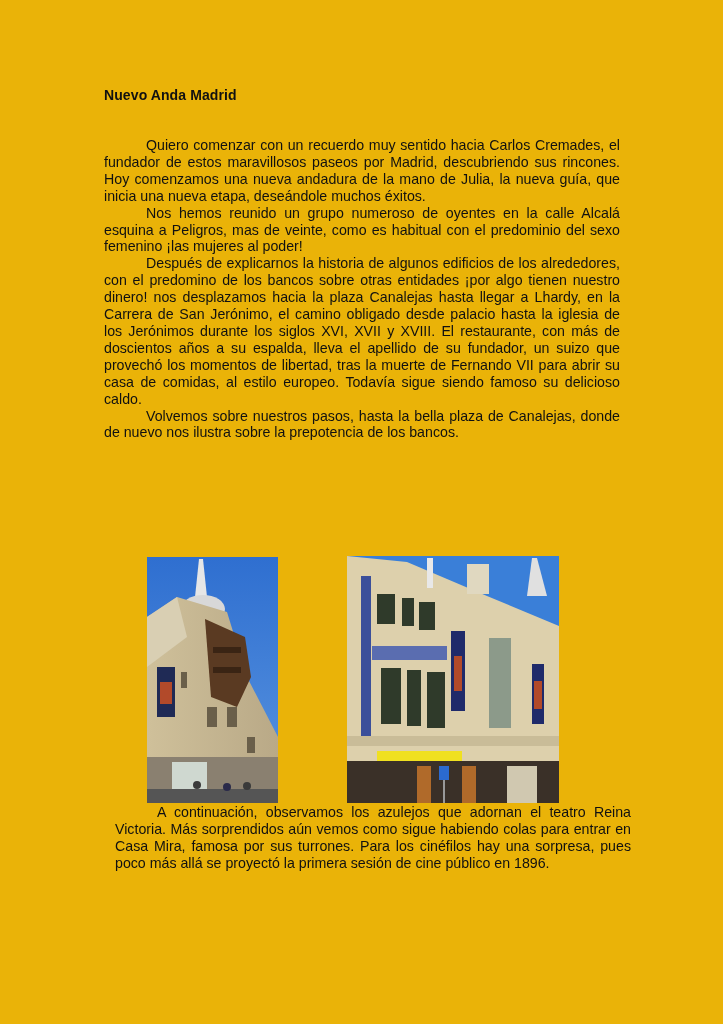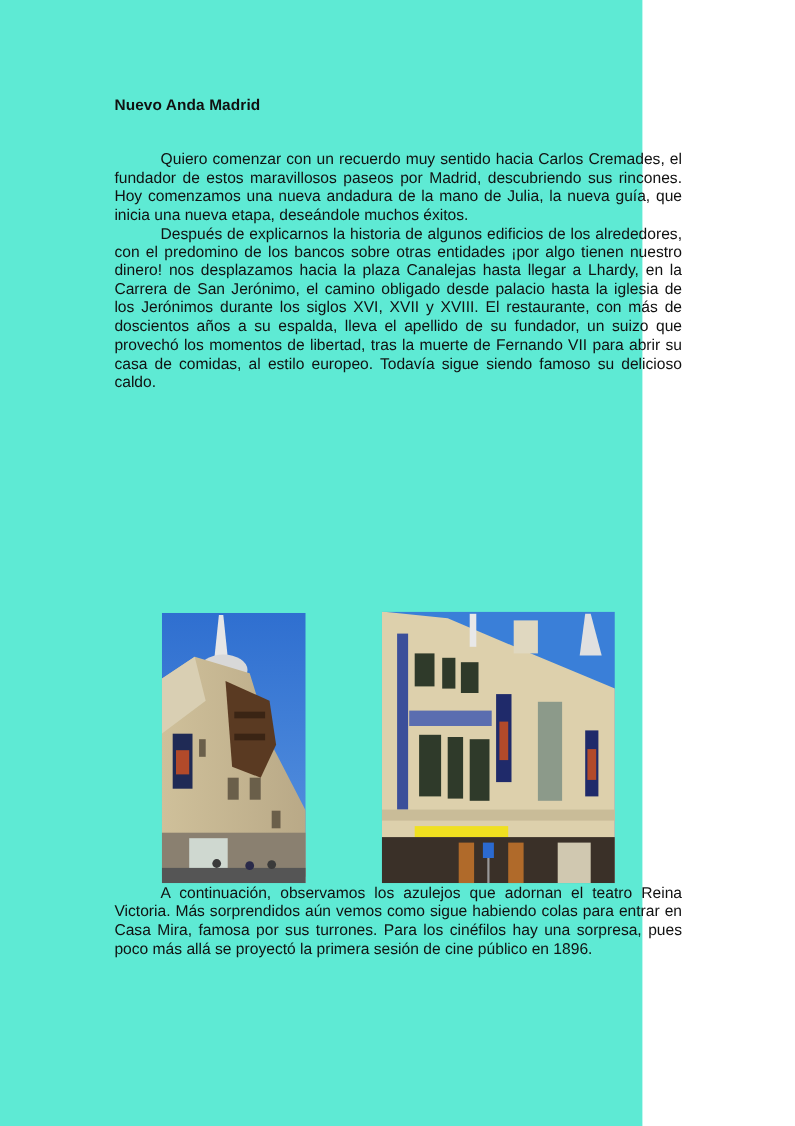--- a/index.html
+++ b/index.html
@@ -1,46 +1,48 @@
 <!DOCTYPE html>
 <html><head>
 <meta charset="utf-8">
 <style>
   html, body { margin: 0; padding: 0; background: #ffffff; }
   body { width: 723px; height: 1024px; position: relative; overflow: hidden; }
   .page {
-    position: absolute; left: 0; top: 0; width: 584px; height: 1024px; background: #5eead4;
+    position: absolute; left: 0; top: 0; width: 723px; height: 1024px; background: #eab308;
     font-family: "Liberation Sans", sans-serif; color: #111;
   }
   .title {
     position: absolute; left: 104px; top: 87px;
     font-size: 14px; font-weight: bold; letter-spacing: 0.1px;
   }
   .body-text {
     position: absolute; left: 104px; width: 516px;
     font-size: 14.2px; line-height: 16.9px; text-align: justify;
   }
   .body-text p { margin: 0; text-indent: 42px; }
   #block1 { top: 137px; }
-  #block2 { top: 804px; }
+  #block2 { top: 804px; margin-left: 11px; }
 
   .photo { position: absolute; overflow: hidden; }
   #photo1 { left: 147px; top: 557px; width: 131px; height: 246px; }
   #photo2 { left: 347px; top: 556px; width: 212px; height: 247px; }
   .photo svg { display: block; width: 100%; height: 100%; }
 </style>
 </head>
 <body>
 
 <div class="page">
   <div class="title">Nuevo Anda Madrid</div>
 
   <div class="body-text" id="block1">
     <p>Quiero comenzar con un recuerdo muy sentido hacia Carlos Cremades, el fundador de estos maravillosos paseos por Madrid, descubriendo sus rincones. Hoy comenzamos una nueva andadura de la mano de Julia, la nueva guía, que inicia una nueva etapa, deseándole muchos éxitos.</p>
+    <p>Nos hemos reunido un grupo numeroso de oyentes en la calle Alcalá esquina a Peligros, mas de veinte, como es habitual con el predominio del sexo femenino ¡las mujeres al poder!</p>
     <p>Después de explicarnos la historia de algunos edificios de los alrededores, con el predomino de los bancos sobre otras entidades ¡por algo tienen nuestro dinero! nos desplazamos hacia la plaza Canalejas hasta llegar a Lhardy, en la Carrera de San Jerónimo, el camino obligado desde palacio hasta la iglesia de los Jerónimos durante los siglos XVI, XVII y XVIII. El restaurante, con más de doscientos años a su espalda, lleva el apellido de su fundador, un suizo que provechó los momentos de libertad, tras la muerte de Fernando VII para abrir su casa de comidas, al estilo europeo. Todavía sigue siendo famoso su delicioso caldo.</p>
+    <p>Volvemos sobre nuestros pasos, hasta la bella plaza de Canalejas, donde de nuevo nos ilustra sobre la prepotencia de los bancos.</p>
   </div>
 
   <div class="photo" id="photo1" title="Ornate corner building with wooden balcony and dome spire under blue sky">
     <svg viewBox="0 0 131 246" preserveAspectRatio="none">
       <defs>
         <linearGradient id="sky1" x1="0" y1="0" x2="0" y2="1">
           <stop offset="0" stop-color="#2f6fd0"></stop>
           <stop offset="1" stop-color="#5a95e0"></stop>
         </linearGradient>
         <linearGradient id="stone1" x1="0" y1="0" x2="1" y2="0">

